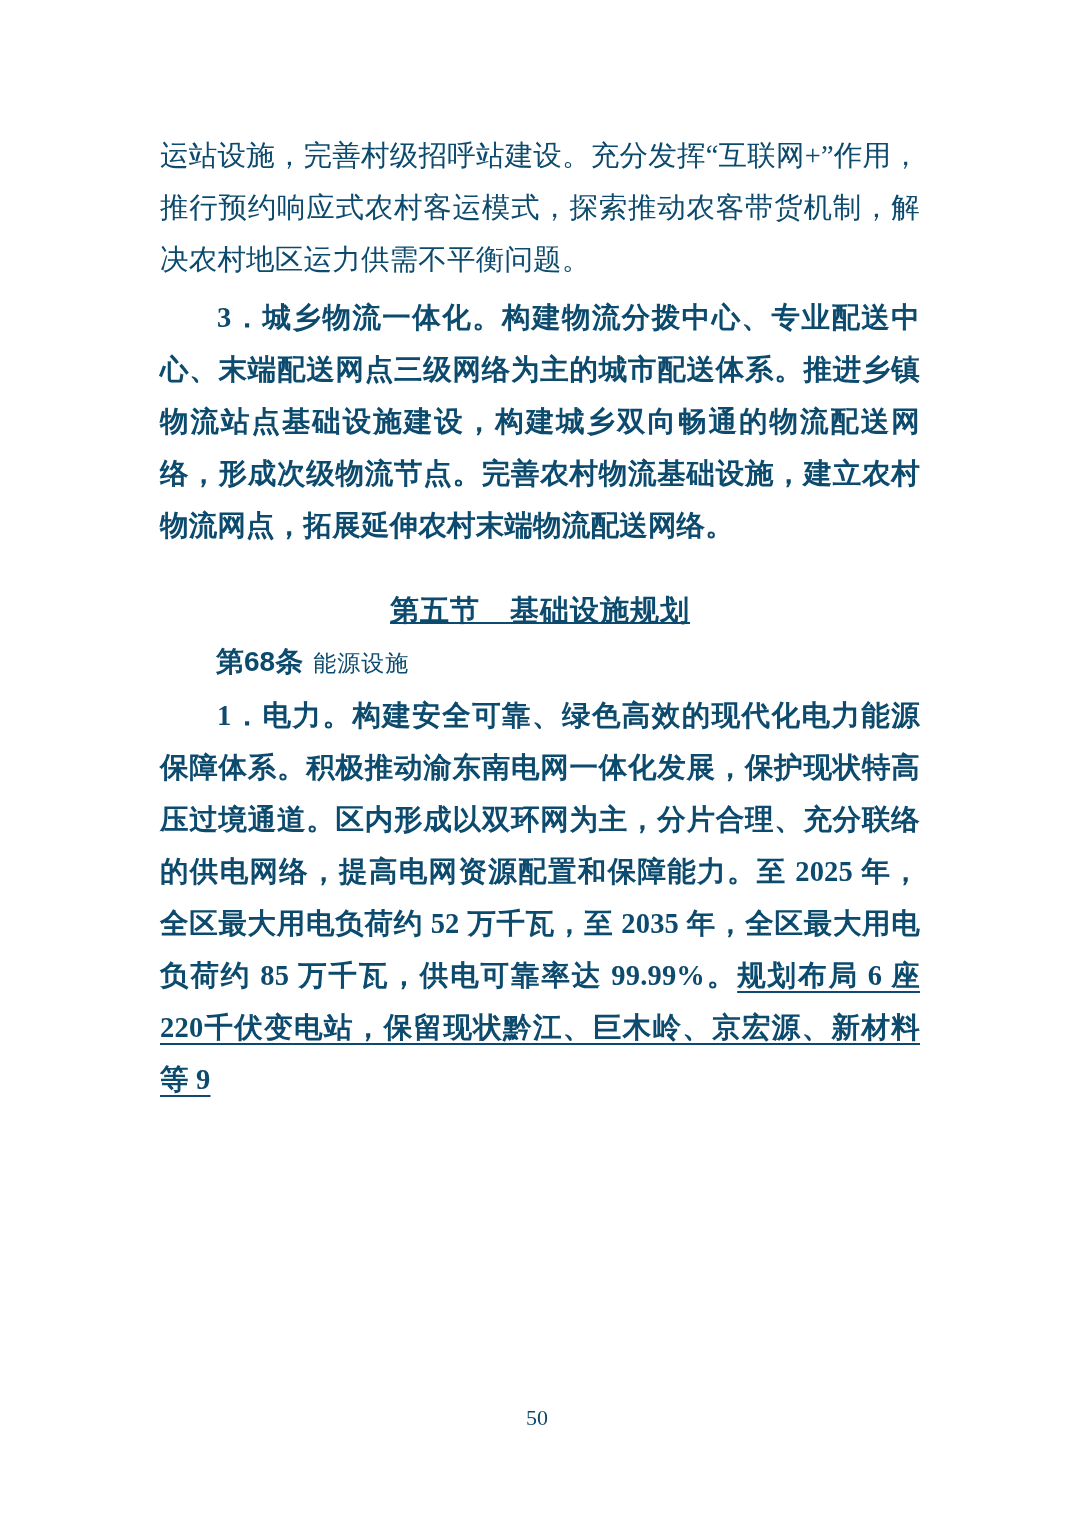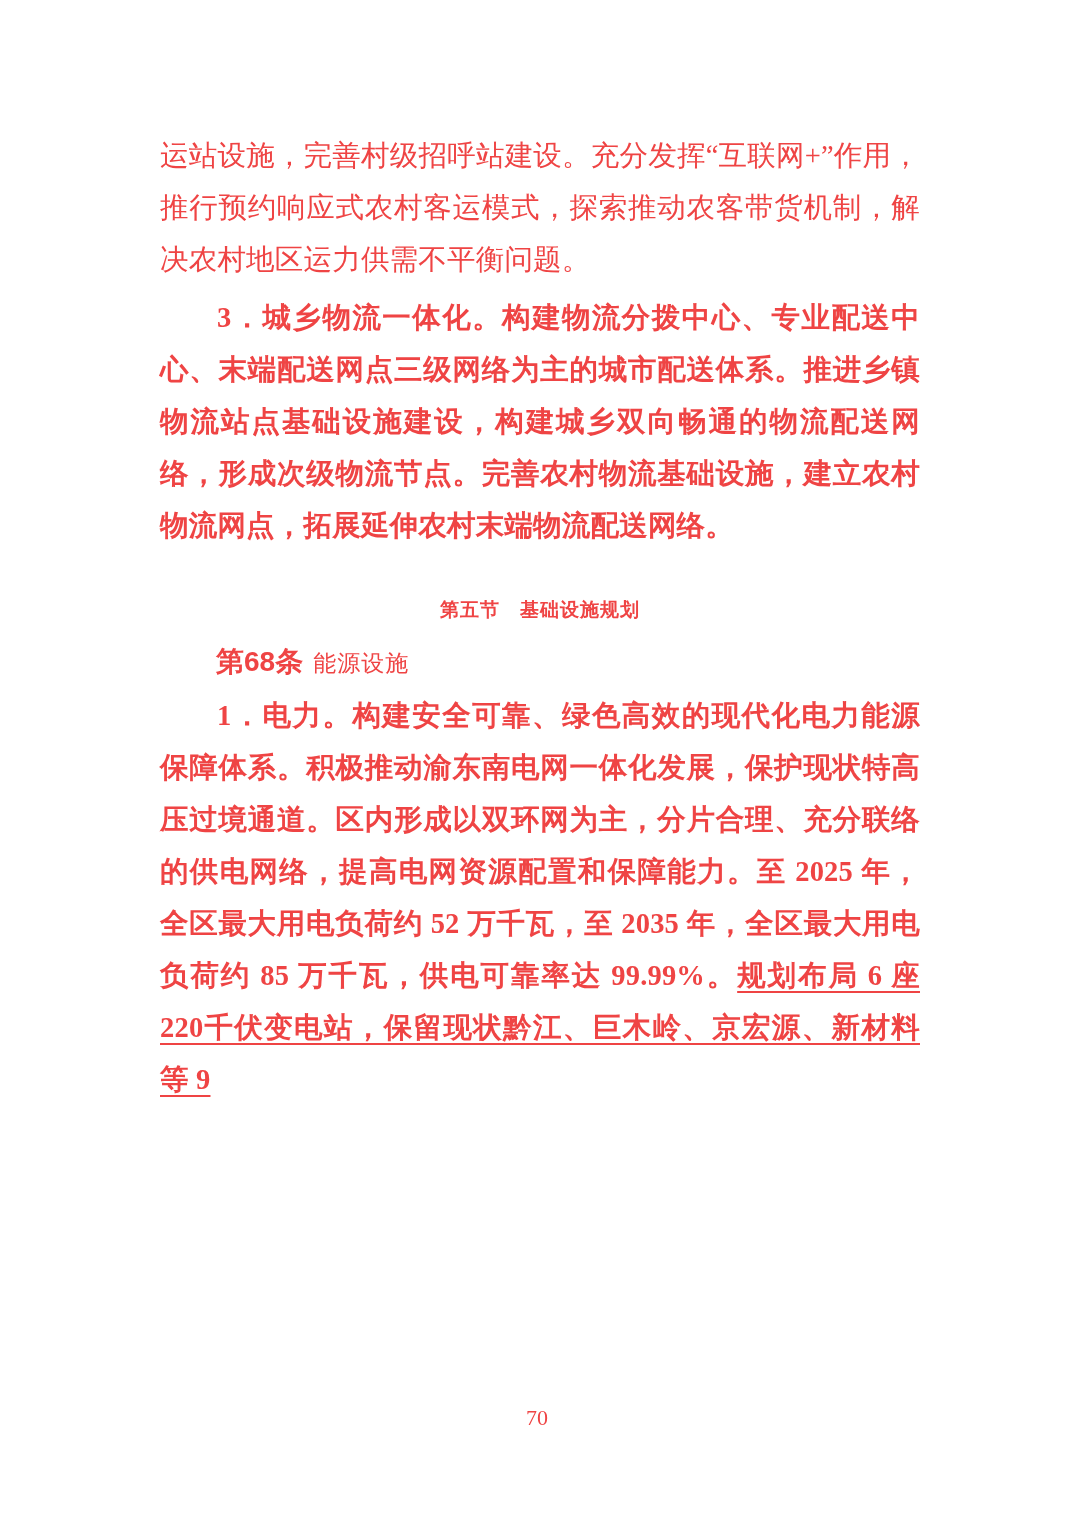--- a/index.html
+++ b/index.html
@@ -7,21 +7,21 @@
     padding: 0;
     background: #ffffff;
   }
   .page {
     position: relative;
     width: 1074px;
     height: 1520px;
     margin: 0 auto;
     background: #ffffff;
     font-family: "Liberation Serif", "DejaVu Serif", serif;
-    color: #ef4444;
+    color: #0c4a6e;
     overflow: hidden;
   }
   .content {
     position: absolute;
     left: 160px;
     top: 130px;
     width: 760px;
   }
   p.body {
     margin: 0 0 0 0;
@@ -34,26 +34,27 @@
   }
   p.indent {
     text-indent: 2em;
     font-weight: bold;
   }
   .gap-sm { height: 6px; }
   .gap-md { height: 16px; }
 
   h2.section-title {
     margin: 0;
-    font-size: 19px;
+    font-size: 29px;
     line-height: 52px;
     font-weight: bold;
     text-align: center;
     letter-spacing: 1px;
     font-family: "Liberation Sans", "DejaVu Sans", sans-serif;
+    text-decoration: underline;
   }
   h3.article-title {
     margin: 0;
     font-size: 28px;
     line-height: 52px;
     font-weight: bold;
     text-indent: 2em;
     font-family: "Liberation Sans", "DejaVu Sans", sans-serif;
   }
   h3.article-title .art-sub {
@@ -97,14 +98,14 @@
     <h2 class="section-title">第五节　基础设施规划</h2>
 
     <h3 class="article-title">
       <span>第68条</span><span class="art-sub">能源设施</span>
     </h3>
 
     <p class="body indent"><span>1．电力。构建安全可靠、绿色高效的现代化电力能源保障体系。积极推动渝东南电网一体化发展，保护现状特高压过境通道。区内形成以双环网为主，分片合理、充分联络的供电网络，提高电网资源配置和保障能力。至 2025 年，全区最大用电负荷约 52 万千瓦，至 2035 年，全区最大用电负荷约 85 万千瓦，供电可靠率达 99.99%。</span><span class="underline">规划布局 6 座220千伏变电站，保留现状黔江、巨木岭、京宏源、新材料等 9</span></p>
 
   </div>
 
-  <div class="page-number">70</div>
+  <div class="page-number">50</div>
 </div>
 
 </body></html>

